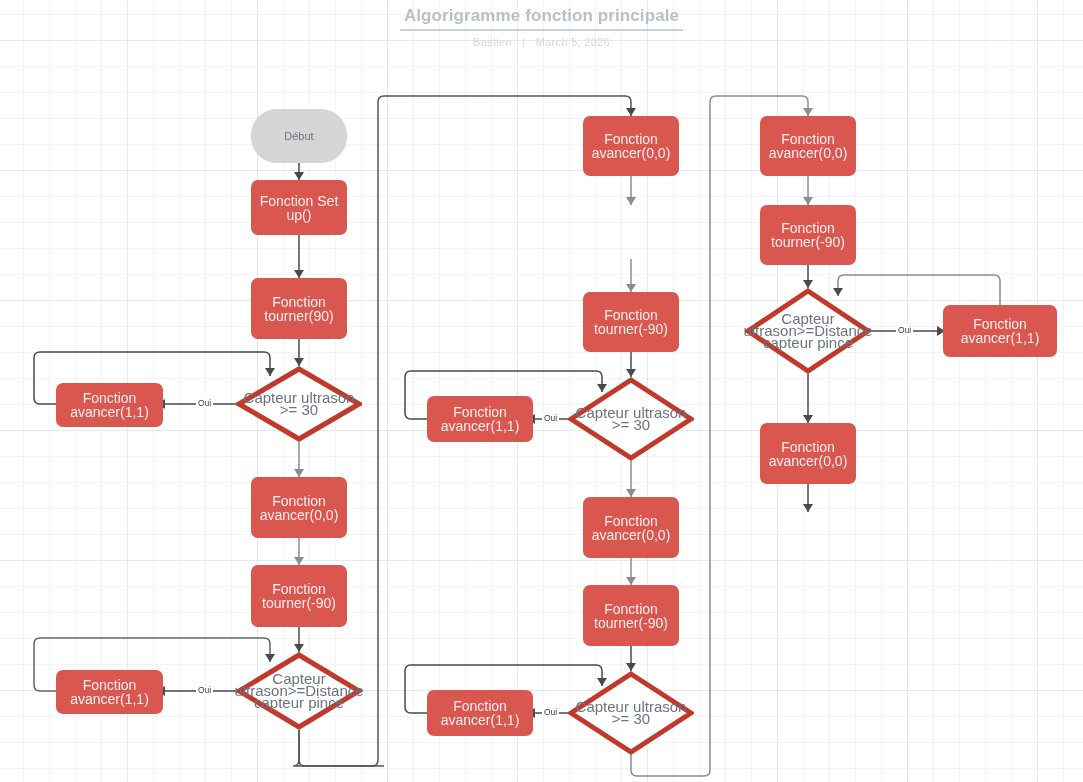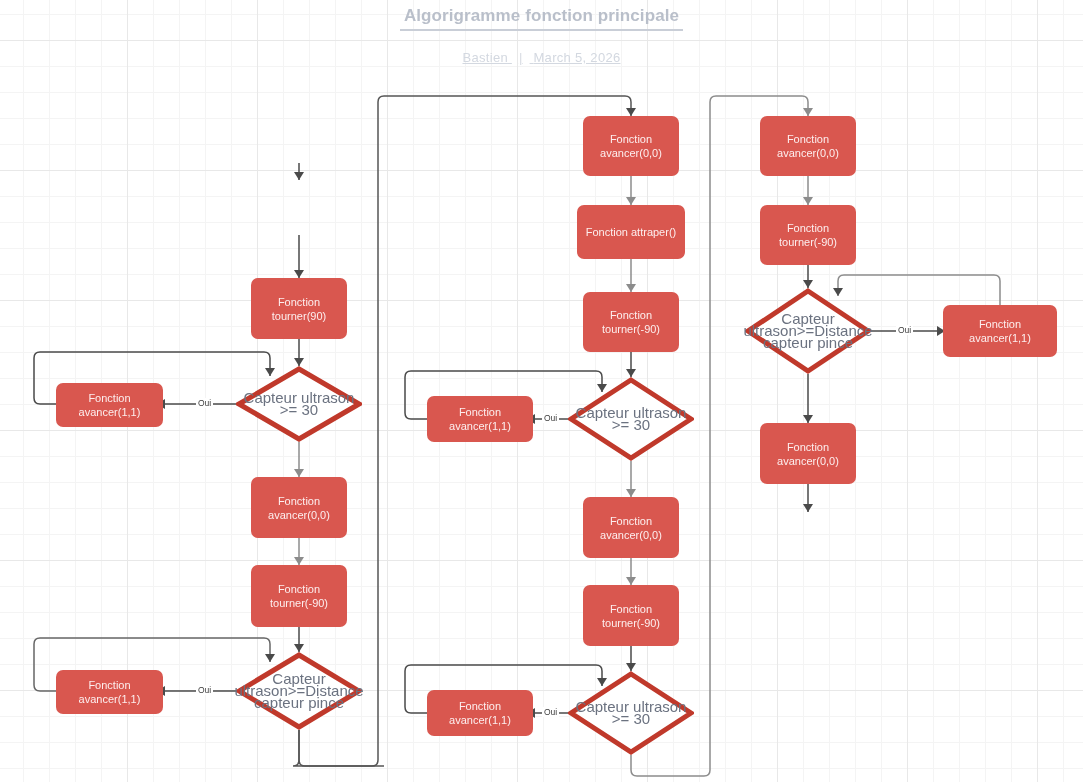--- a/index.html
+++ b/index.html
@@ -43,42 +43,41 @@
     font-weight: bold;
     color: #b9bfca;
     letter-spacing: .1px;
     line-height: 22px;
     margin: 5px 0 0 0;
     display: inline-block;
     border-bottom: 2px solid #c9ced7;
     padding: 0 4px 2px 4px;
   }
   #doc-sub {
-    font-size: 13px;
+    font-size: 11px;
     color: #d3d8e0;
     letter-spacing: .3px;
-    margin-top: 19px;
-    text-decoration: underline;
+    margin-top: 5px;
   }
   #doc-sub .sep { margin: 0 7px; color: #d8dce3; }
 
   
   .node {
     position: absolute;
     display: flex;
     align-items: center;
     justify-content: center;
     text-align: center;
     z-index: 3;
   }
   .proc {
     background: #d9574f;
     border-radius: 7px;
     color: #fdeeee;
-    font-size: 11px;
+    font-size: 14px;
     line-height: 14px;
     padding: 6px 4px;
     white-space: pre-line;
   }
   .terminal {
     background: #d5d5d5;
     border-radius: 26px;
     color: #6b7280;
     font-size: 11px;
     line-height: 14px;
@@ -247,21 +246,23 @@
   <div class="arrow down" style="left:833px; top:288px;"></div>
   <div class="arrow down" style="left:803px; top:415px;"></div>
   <div class="arrow down" style="left:803px; top:504px;"></div>
 
   <div class="edge-label" style="left:196px; top:398px;">Oui</div>
   <div class="edge-label" style="left:196px; top:685px;">Oui</div>
   <div class="edge-label" style="left:542px; top:413px;">Oui</div>
   <div class="edge-label" style="left:542px; top:707px;">Oui</div>
   <div class="edge-label" style="left:896px; top:325px;">Oui</div>
 
-
+  <div class="node terminal" style="left:251px; top:109px; width:96px; height:54px;">Début</div>
+
+  <div class="node proc" style="left:251px; top:180px; width:96px; height:55px;">Fonction Set up()</div>
 
   <div class="node proc" style="left:251px; top:278px; width:96px; height:61px;">Fonction
 tourner(90)</div>
 
   <div class="node decision" style="left:236px; top:366px; width:126px; height:76px;">
     <svg class="dia" viewBox="0 0 126 76" preserveAspectRatio="none">
       <polygon points="63,3 123,38 63,73 3,38" fill="#ffffff" stroke="#c0392b" stroke-width="5"></polygon>
     </svg>
     <span class="txt">Capteur ultrason
 &gt;= 30</span>
@@ -284,21 +285,20 @@
 ultrason&gt;=Distance
 capteur pince</span>
   </div>
 
   <div class="node proc" style="left:56px; top:670px; width:107px; height:44px;">Fonction
 avancer(1,1)</div>
 
   <div class="node proc" style="left:583px; top:116px; width:96px; height:60px;">Fonction
 avancer(0,0)</div>
 
-  <div class="node proc" style="left:577px; top:205px; width:108px; height:54px;">Fonction attraper()</div>
 
   <div class="node proc" style="left:583px; top:292px; width:96px; height:60px;">Fonction
 tourner(-90)</div>
 
   <div class="node decision" style="left:568px; top:377px; width:126px; height:84px;">
     <svg class="dia" viewBox="0 0 126 84" preserveAspectRatio="none">
       <polygon points="63,3 123,42 63,81 3,42" fill="#ffffff" stroke="#c0392b" stroke-width="5"></polygon>
     </svg>
     <span class="txt">Capteur ultrason
 &gt;= 30</span>

